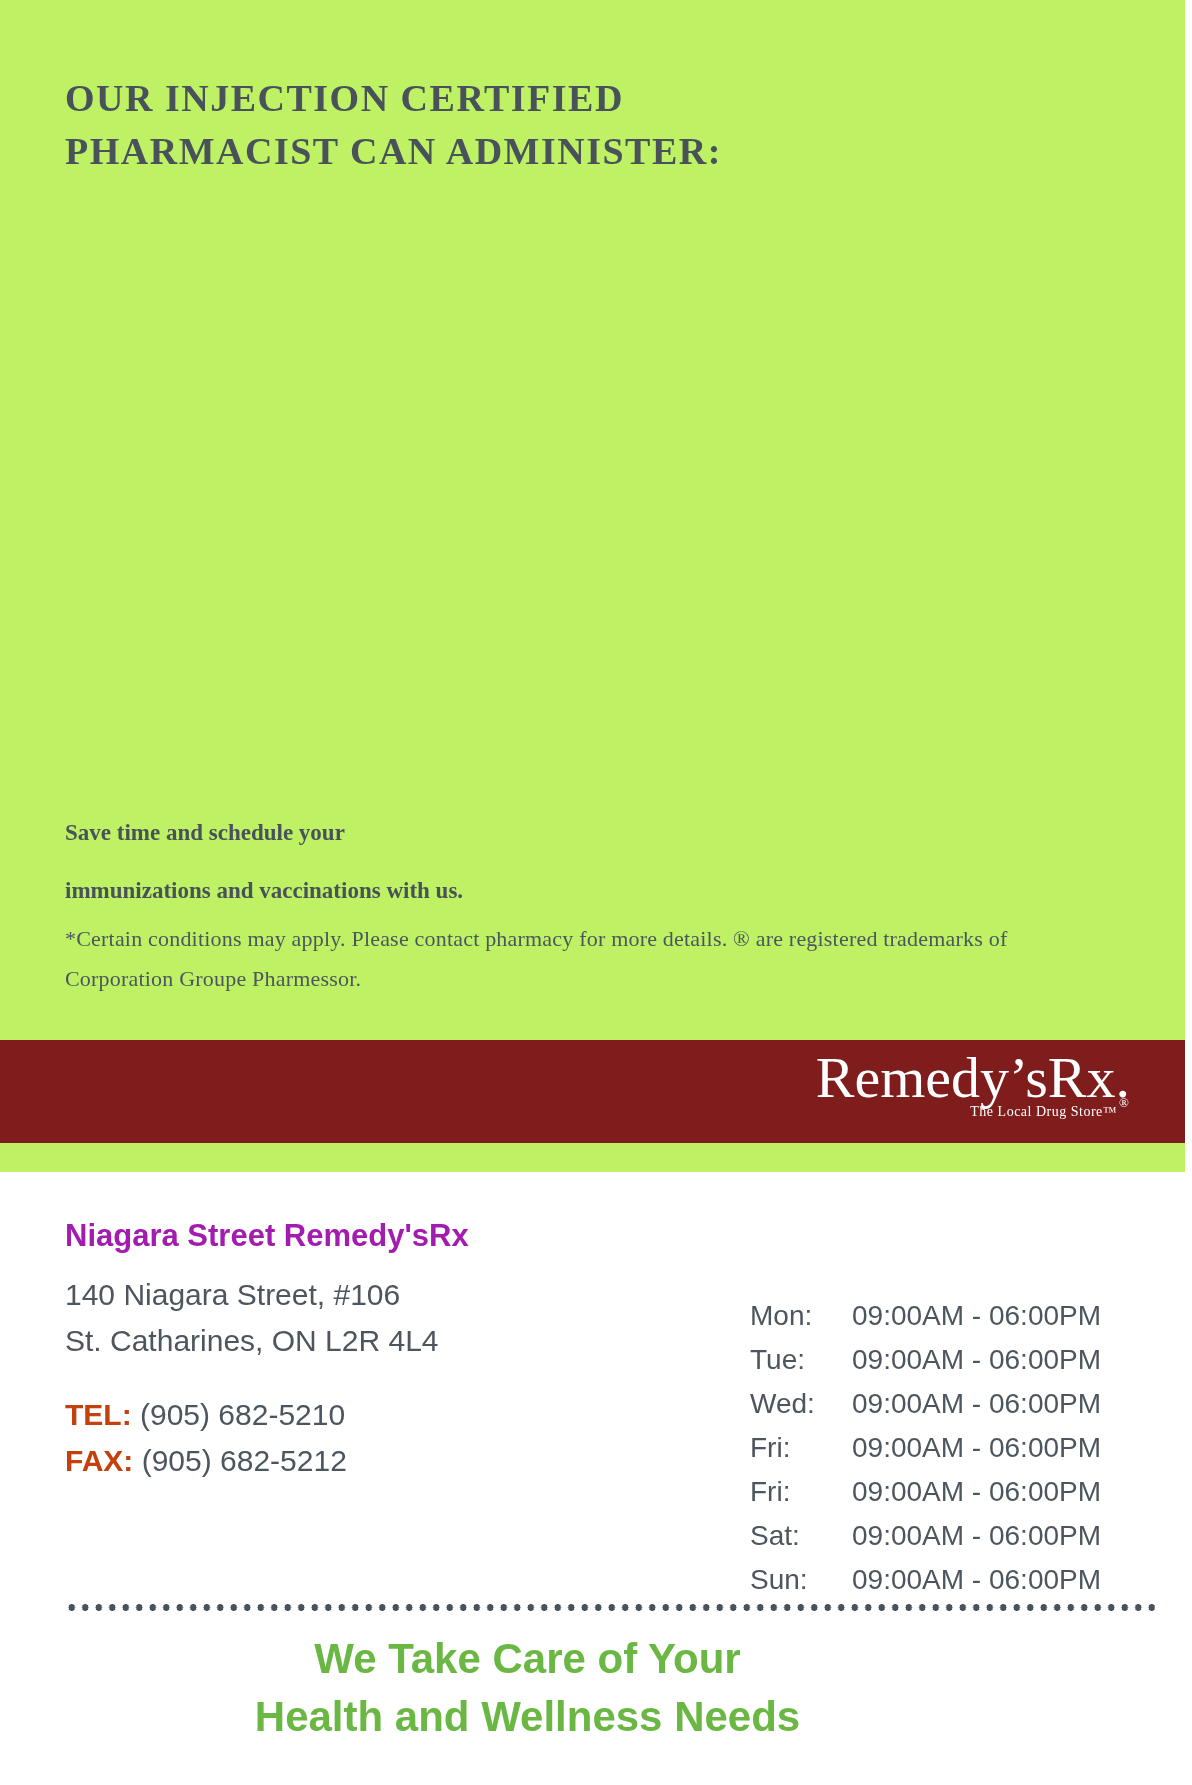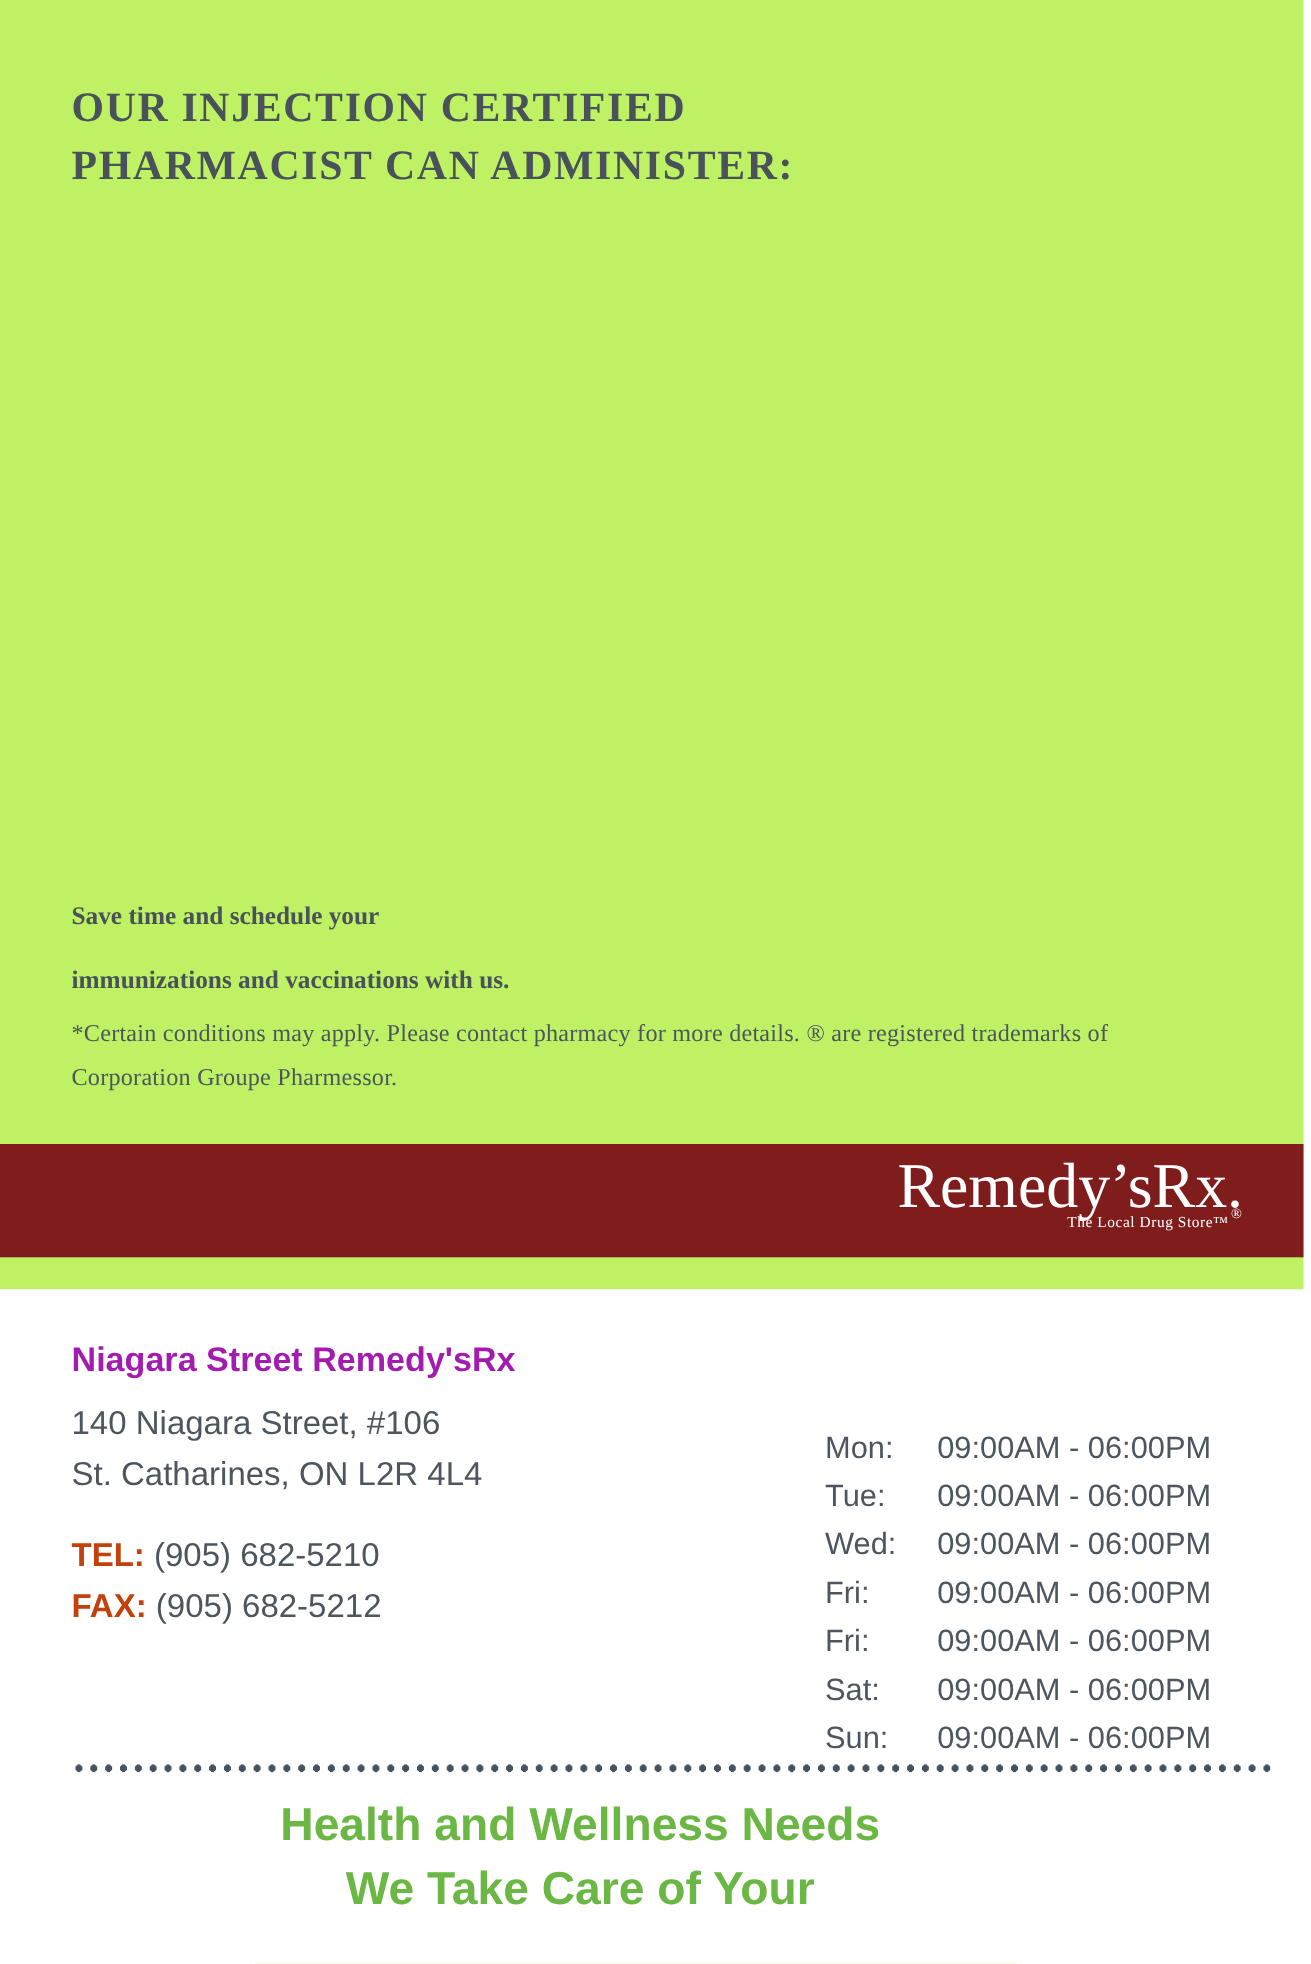--- a/index.html
+++ b/index.html
@@ -180,17 +180,17 @@
     </div>
     <div class="hours-row">
       <span class="hours-day">Sun:</span>
       <span class="hours-time">09:00AM - 06:00PM</span>
     </div>
   </div>
 
   <div class="dotted-line"></div>
 
   <div class="footer-slogan">
+    <div>We Take Care of Your</div>
     <div>Health and Wellness Needs</div>
-    <div>We Take Care of Your</div>
   </div>
 
 </div>
 
 </body></html>

